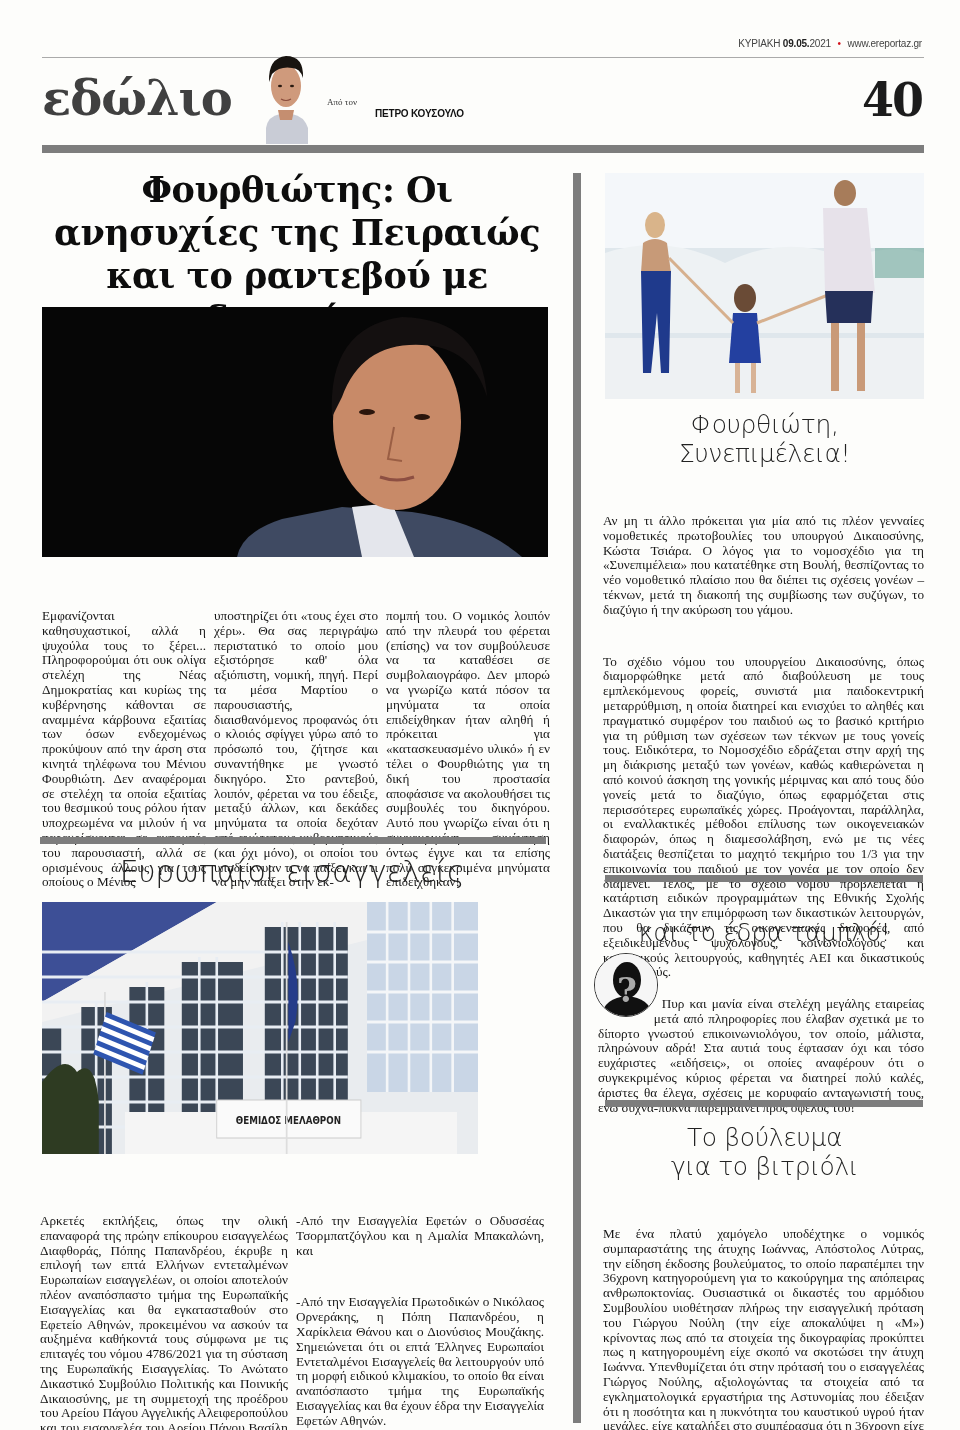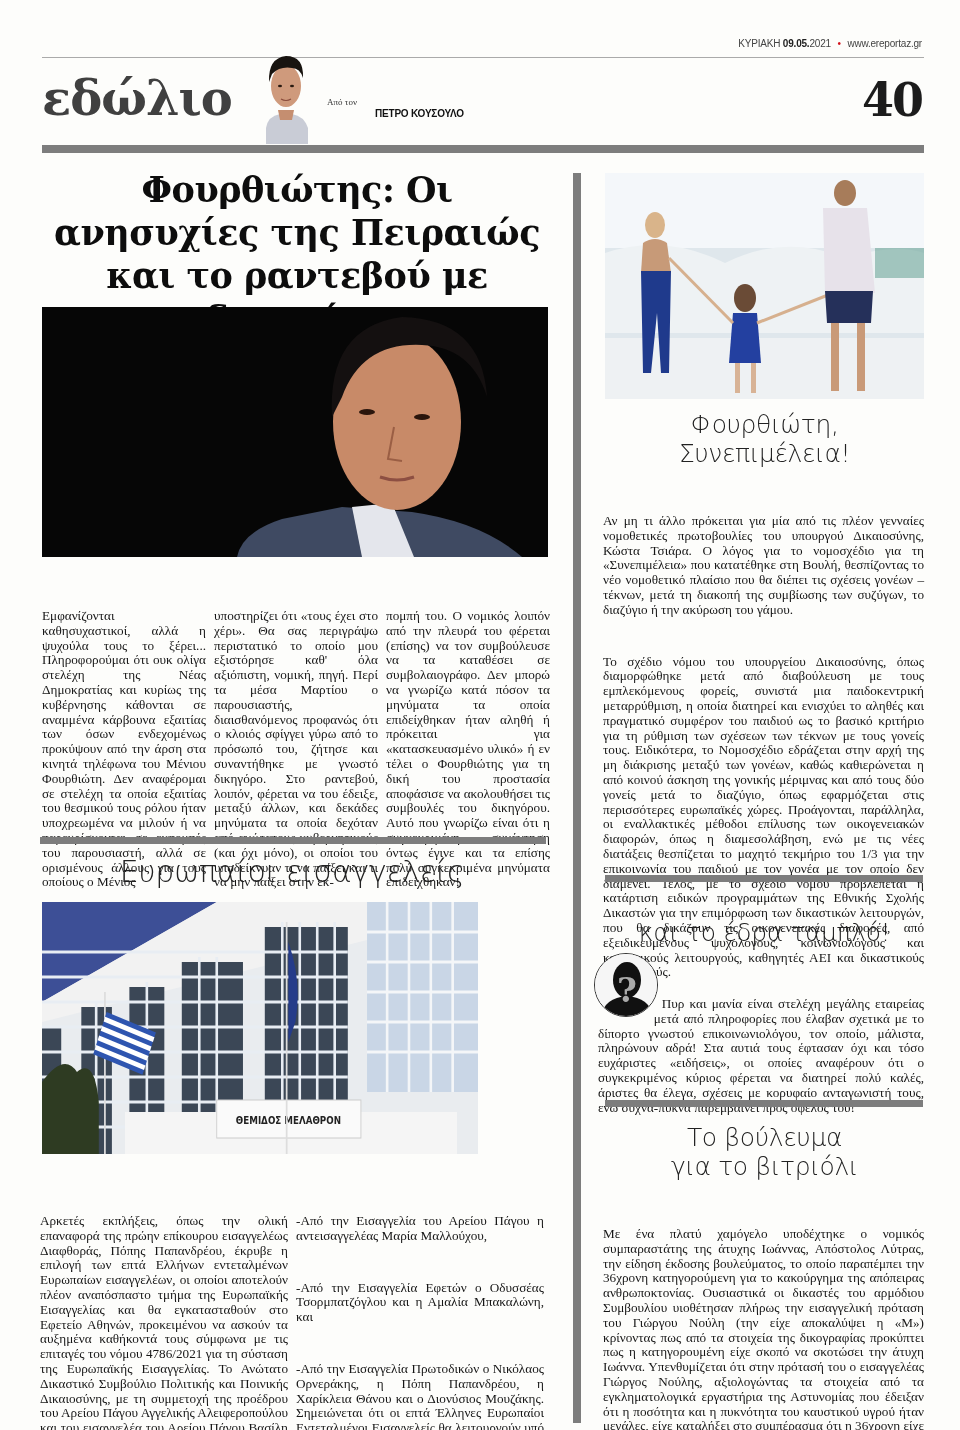--- a/index.html
+++ b/index.html
@@ -175,21 +175,20 @@
     <line x1="280" y1="20" x2="280" y2="252" stroke="#ddd" stroke-width="2"></line>
     <path d="M282 40 Q298 80 290 120 L282 140 Z" fill="#253c8a"></path>
     <path d="M0 180 Q25 150 40 170 Q60 155 65 200 L65 252 L0 252 Z" fill="#2e3b22"></path>
   </svg>
 </div>
 
 <div class="abs col e1">
   <p>Αρκετές εκπλήξεις, όπως την ολική επαναφορά της πρώην επίκουρου εισαγγελέως Διαφθοράς, Πόπης Παπανδρέου, έκρυβε η επιλογή των επτά Ελλήνων εντεταλμένων Ευρωπαίων εισαγγελέων, οι οποίοι αποτελούν πλέον αναπόσπαστο τμήμα της Ευρωπαϊκής Εισαγγελίας και θα εγκατασταθούν στο Εφετείο Αθηνών, προκειμένου να ασκούν τα αυξημένα καθήκοντά τους σύμφωνα με τις επιταγές του νόμου 4786/2021 για τη σύσταση της Ευρωπαϊκής Εισαγγελίας. Το Ανώτατο Δικαστικό Συμβούλιο Πολιτικής και Ποινικής Δικαιοσύνης, με τη συμμετοχή της προέδρου του Αρείου Πάγου Αγγελικής Αλειφεροπούλου και του εισαγγελέα του Αρείου Πάγου Βασίλη Πλιώτα,</p>
 </div>
 <div class="abs col e2">
-  <p>-Από την Εισαγγελία του Αρείου Πάγου η αντεισαγγελέας Μαρία Μαλλούχου,</p>
   <p>-Από την Εισαγγελία Εφετών ο Οδυσσέας Τσορμπατζόγλου και η Αμαλία Μπακαλώνη, και</p>
   <p>-Από την Εισαγγελία Πρωτοδικών ο Νικόλαος Ορνεράκης, η Πόπη Παπανδρέου, η Χαρίκλεια Θάνου και ο Διονύσιος Μουζάκης. Σημειώνεται ότι οι επτά Έλληνες Ευρωπαίοι Εντεταλμένοι Εισαγγελείς θα λειτουργούν υπό τη μορφή ειδικού κλιμακίου, το οποίο θα είναι αναπόσπαστο τμήμα της Ευρωπαϊκής Εισαγγελίας και θα έχουν έδρα την Εισαγγελία Εφετών Αθηνών.</p>
 </div>
 
 <div class="abs vrule"></div>
 
 <div class="abs photo photo-family">
   <svg viewBox="0 0 319 226" preserveAspectRatio="none">
     <rect width="319" height="226" fill="#f4f7fa"></rect>
     <rect y="75" width="319" height="90" fill="#dfe7ec"></rect>

